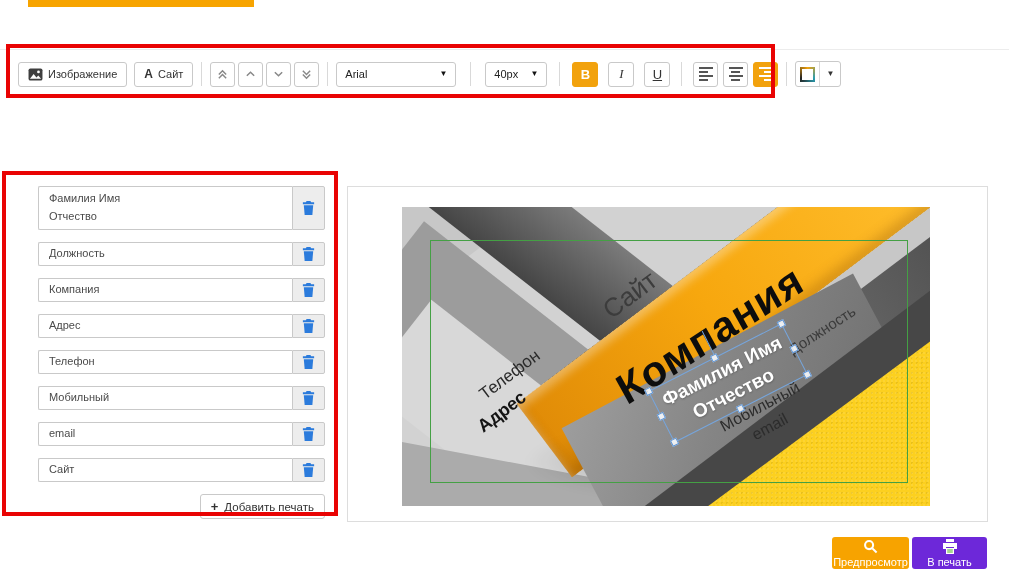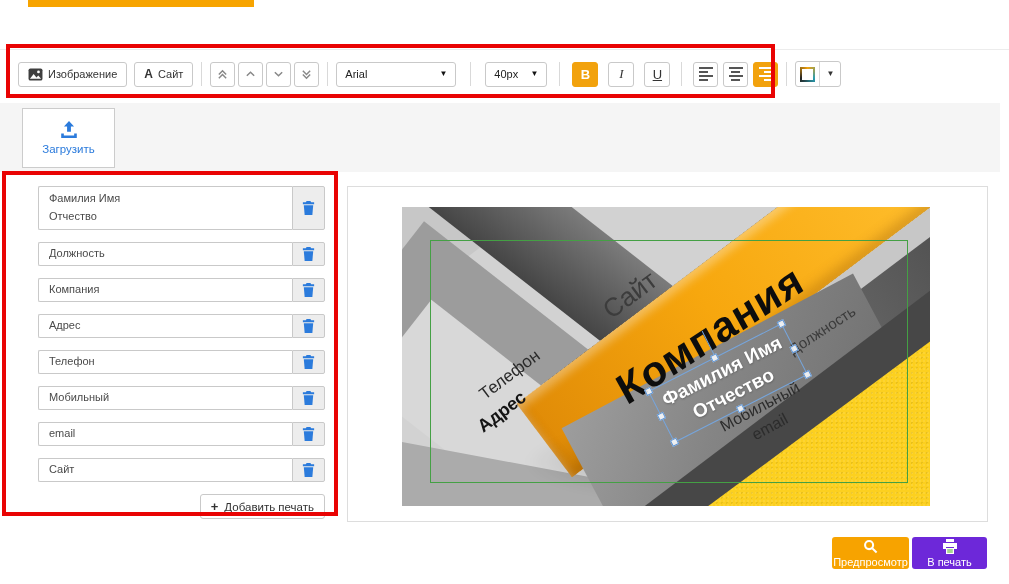--- a/index.html
+++ b/index.html
@@ -249,31 +249,20 @@
         <span class="color-swatch">
             <i></i>
           </span>
       </span>
       <span class="color-caret-seg">
         <span class="caret">▼</span>
       </span>
     </div>
   </div>
 
-  <div class="upload-band">
-    <div class="upload-card">
-      <span class="icon">
-        <svg width="20" height="18" viewBox="0 0 16 15">
-            <path fill="#2b7bdc" d="M8 0l4.2 4.5H9.6V9H6.4V4.5H3.8z"></path>
-            <path fill="#2b7bdc" d="M1.5 10.5v3.6h13v-3.6h-2.2v1.6H3.7v-1.6z"></path>
-          </svg>
-      </span>
-      <span class="lbl">Загрузить</span>
-    </div>
-  </div>
 
   <div class="annot annot-toolbar"></div>
   <div class="annot annot-fields"></div>
 
   <div class="field-list">
     <div class="field-row tall">
       <div class="field-box">Фамилия Имя
 Отчество</div>
       <div class="trash-addon">
         <svg width="15" height="16" viewBox="0 0 16 17">

